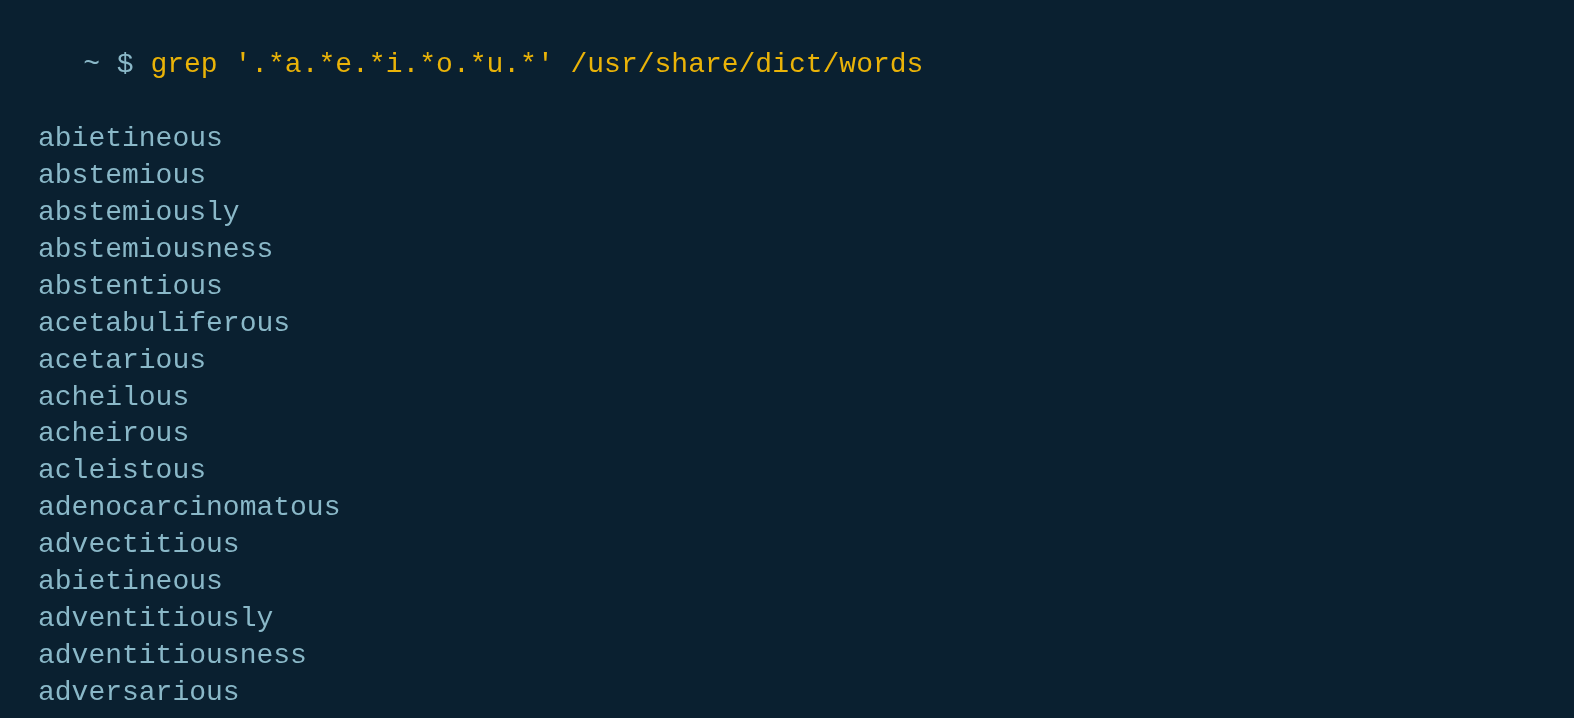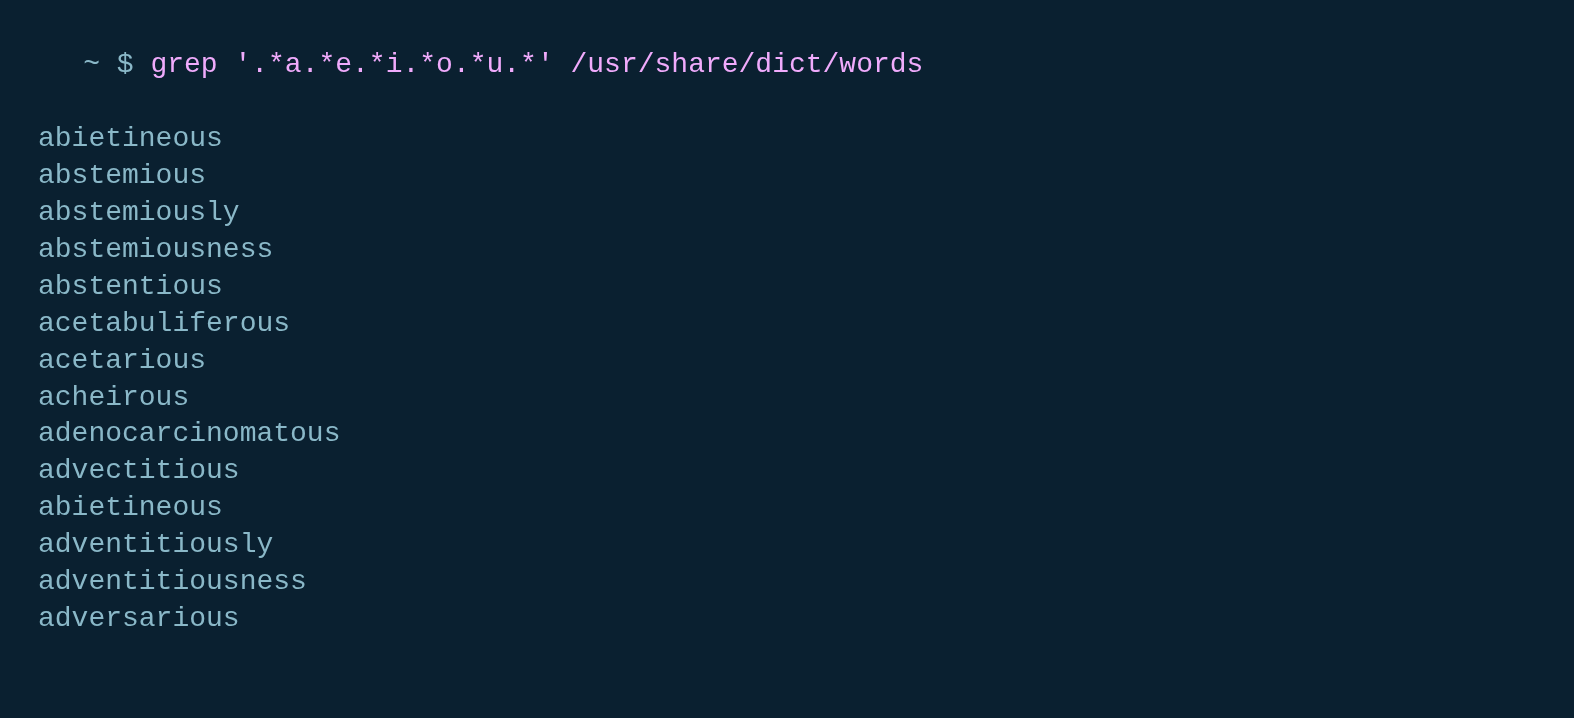--- a/index.html
+++ b/index.html
@@ -21,21 +21,21 @@
 
     .terminal-line {
       white-space: pre;
     }
 
     .prompt {
       color: #8ab8c8;
     }
 
     .command {
-      color: #f0abfc;
+      color: #eab308;
     }
 
     .word-item {
       color: #8ab8c8;
       margin-left: 22px;
     }
   </style>
 </head>
 <body>
 
@@ -44,21 +44,23 @@
     <span class="prompt">~ $ </span><span class="command">grep '.*a.*e.*i.*o.*u.*' /usr/share/dict/words</span>
   </div>
   <div id="word-list">
       <div class="terminal-line word-item">abietineous</div>
       <div class="terminal-line word-item">abstemious</div>
       <div class="terminal-line word-item">abstemiously</div>
       <div class="terminal-line word-item">abstemiousness</div>
       <div class="terminal-line word-item">abstentious</div>
       <div class="terminal-line word-item">acetabuliferous</div>
       <div class="terminal-line word-item">acetarious</div>
+      <div class="terminal-line word-item">acheilous</div>
       <div class="terminal-line word-item">acheirous</div>
+      <div class="terminal-line word-item">acleistous</div>
       <div class="terminal-line word-item">adenocarcinomatous</div>
       <div class="terminal-line word-item">advectitious</div>
       <div class="terminal-line word-item">abietineous</div>
       <div class="terminal-line word-item">adventitiously</div>
       <div class="terminal-line word-item">adventitiousness</div>
       <div class="terminal-line word-item">adversarious</div>
     </div>
 </div>
 
 </body></html>

